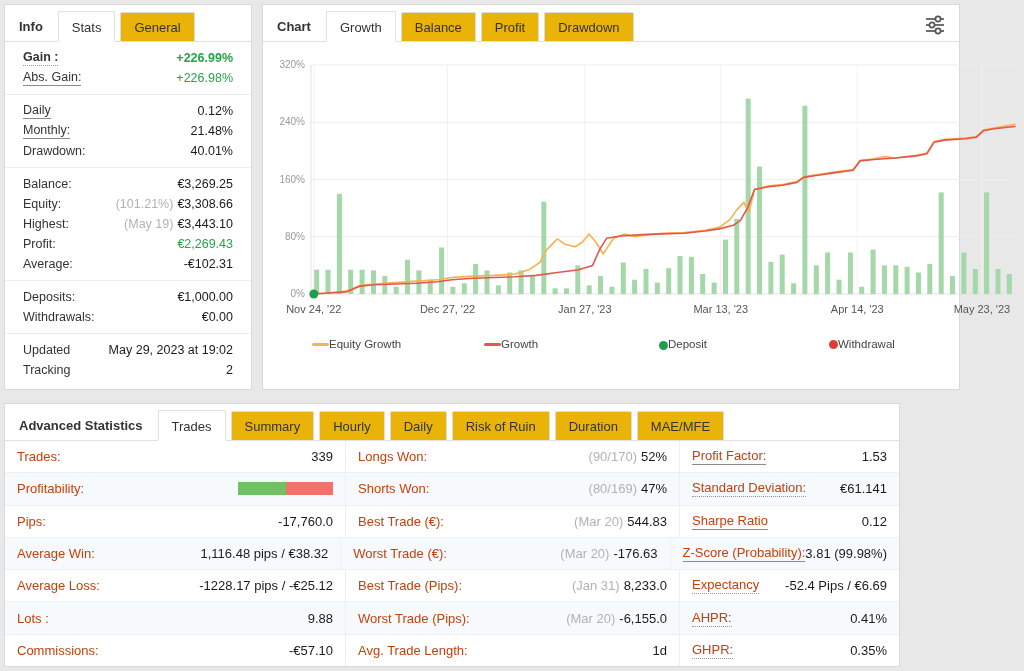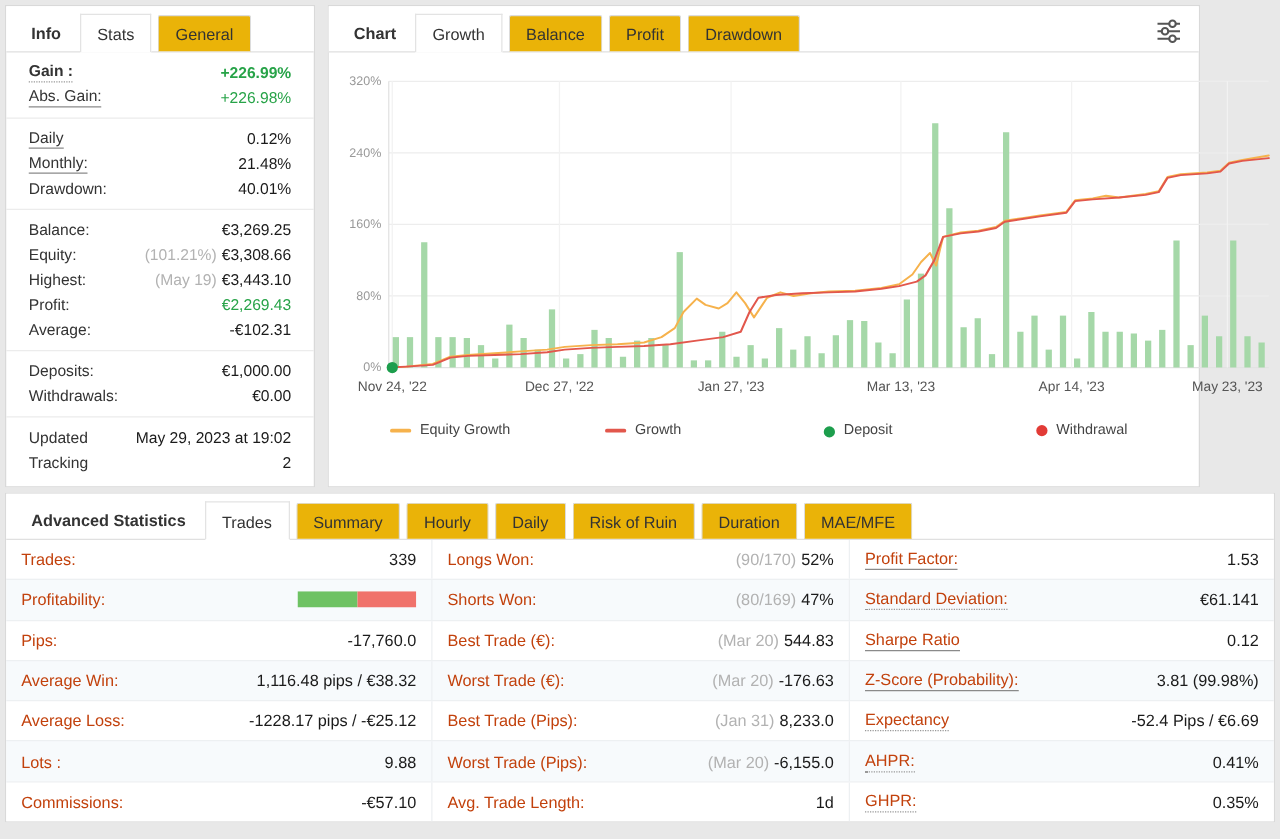--- a/index.html
+++ b/index.html
@@ -1,25 +1,25 @@
 <!DOCTYPE html>
 <html><head>
 <meta charset="utf-8">
 <style>
   html,body{margin:0;padding:0}
   body{width:1024px;height:671px;position:relative;background:#e8e8e8;
        font-family:"Liberation Sans",sans-serif;font-size:13px;color:#333;overflow:hidden}
   .panel{position:absolute;background:#fff;border:1px solid #d9d9d9;box-sizing:border-box}
   #left-panel{left:4px;top:4px;width:248px;height:386px}
   #chart-panel{left:262px;top:4px;width:698px;height:386px}
-  #bottom-panel{left:4px;top:394px;width:1016px;height:264px}
+  #bottom-panel{left:4px;top:403px;width:896px;height:264px}
 
   
   .tabbar{height:37px;border-bottom:1px solid #e0e0e0;display:flex;align-items:flex-end;
-          padding:0 10px;box-sizing:border-box;position:relative;background:#fff}
+          padding:0 4px;box-sizing:border-box;position:relative;background:#fff}
   .tab{height:29px;line-height:29px;padding:0 13px;margin-right:5px;font-size:13px;color:#333;
        cursor:pointer;white-space:nowrap;box-sizing:border-box}
   .t-gray{background:#eab308;border-radius:2px 2px 0 0;border:1px solid #dcdcdc;border-bottom:none}
   .t-active{background:#fff;border:1px solid #e3e3e3;border-bottom:1px solid #fff;
             margin-bottom:-1px;height:31px;line-height:31px;z-index:2;position:relative}
   .t-first{font-weight:bold;padding:0 10px;background:transparent}
   .badge{display:inline-block;background:#d8414e;color:#fff;font-size:9px;font-weight:bold;
          line-height:14px;padding:0 7px;border-radius:8px;margin-left:6px;vertical-align:2px}
 
   
@@ -33,21 +33,21 @@
   .u-solid{border-bottom:1px solid #8a8a8a;padding-bottom:1px}
   .sval{color:#1b1b1b;white-space:nowrap}
   .pfx{color:#b2b2b2;margin-right:4px}
   .green{color:#27a348}
   .bold{font-weight:bold}
 
   
   #chart-svg{position:absolute;left:0;top:37px;width:756px;height:292px;display:block}
   #chart-svg text{font-family:"Liberation Sans",sans-serif}
   #legend{position:absolute;left:0;top:333px;width:756px;height:22px}
-  .litem{position:absolute;display:flex;align-items:center;gap:7px;font-size:11.5px;color:#444;
+  .litem{position:absolute;display:flex;align-items:center;font-size:11.5px;color:#444;
          cursor:pointer;top:0}
   .lline{width:17px;height:3px;border-radius:2px}
   .ldot{width:9px;height:9px;border-radius:50%}
   #gear{position:absolute;right:12px;top:9px;width:24px;height:22px;cursor:pointer}
 
   
   #stats-table{position:absolute;left:0;top:37px;right:0;bottom:0;display:flex;flex-direction:column}
   .trow{flex:1;display:flex;border-top:1px solid #edf0f2;background:#fff}
   .trow:first-child{border-top:none}
   .trow.alt{background:#f7fafc}

